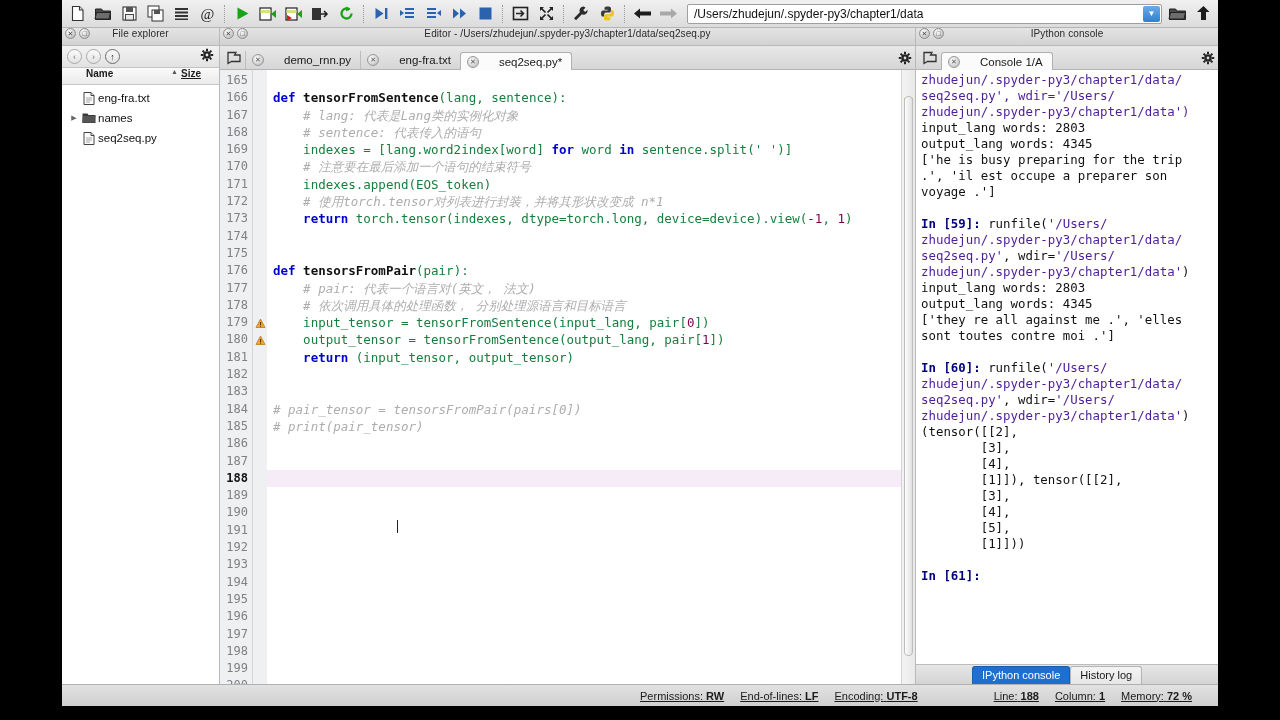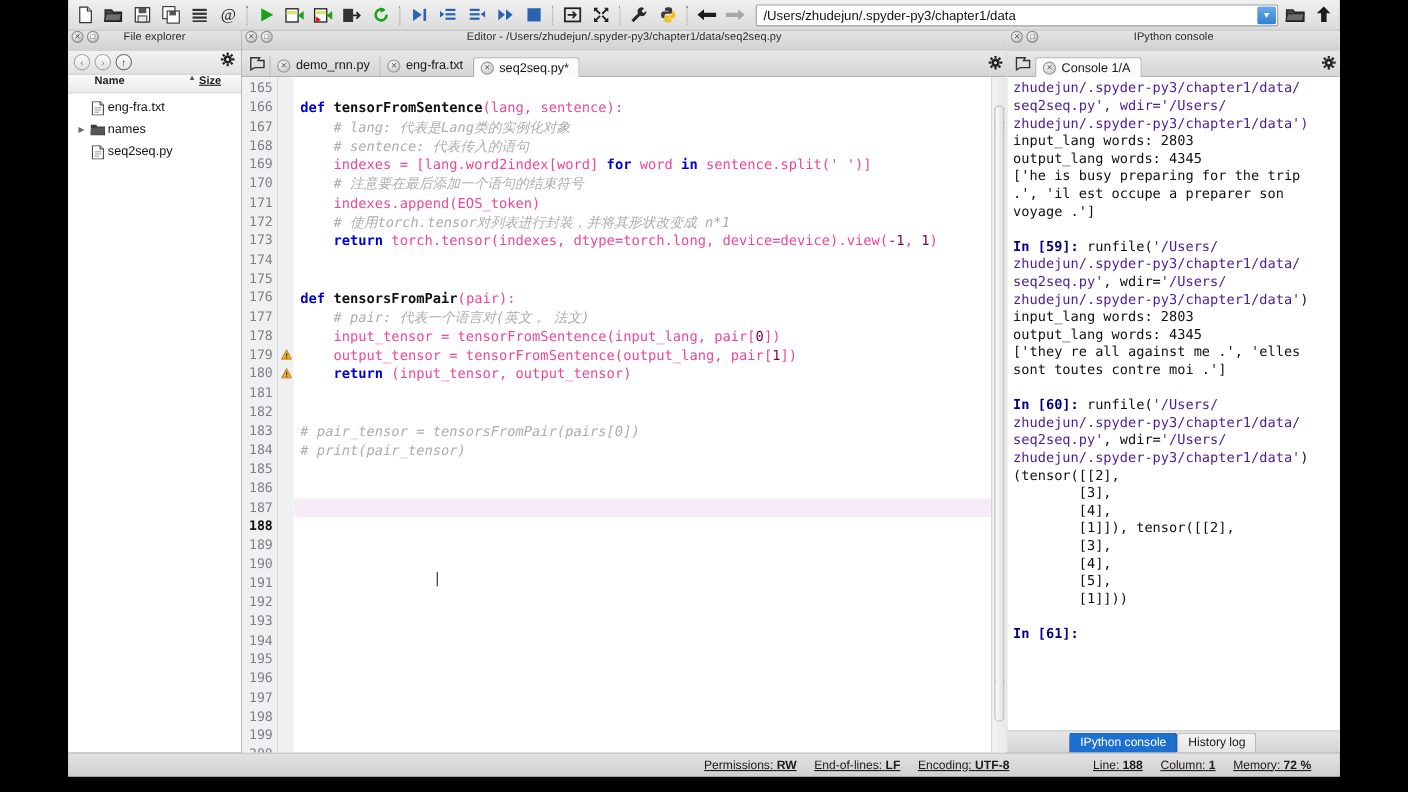--- a/index.html
+++ b/index.html
@@ -147,21 +147,21 @@
     flex: 0 0 24px;
     position: relative;
   }
   .browse-ico {
     width: 22px; height: 22px;
     display: flex; align-items: center; justify-content: center;
     cursor: pointer;
   }
   .tab {
     height: 18px;
-    display: flex; align-items: center; gap: 5px;
+    display: flex; align-items: center; gap: 20px;
     padding: 0 9px 0 6px;
     font-size: 11.5px; color: #181818;
     border-left: 1px solid #bdbdbd;
     cursor: pointer;
   }
   .tab.active {
     background: #fbfbfb;
     border: 1px solid #b0b0b0; border-bottom: none;
     border-radius: 3px 3px 0 0;
     margin-bottom: -1px;
@@ -204,21 +204,21 @@
   }
   .ln { text-align: right; padding-right: 4px; color: #7f8084; font-size: 12px; }
   .ln.cur { color: #111; font-weight: bold; }
   .cl { color: #111; padding-left: 6px; }
   .cl.cur { background: #f6ecf8; }
   .wn { text-align: center; font-size: 10px; color: #e8a33d; }
   .kw  { color: #0000d0; font-weight: bold; }
   .num { color: #7b0052; }
   .cm  { color: #adadad; font-style: italic; }
   .fn  { color: #111; font-weight: bold; }
-  .ind { color: #ec4899; }
+  .ind { color: #15803d; }
 
   .code-scroll {
     width: 14px;
     background: linear-gradient(90deg,#f3f3f3,#e9e9e9);
     border-left: 1px solid #d2d2d2;
     flex: 0 0 14px;
     position: relative;
   }
   .sc-thumb {
     position: absolute; left: 2px; width: 9px;
@@ -669,20 +669,21 @@
             <div class="cl"><span class="ind">    </span><span class="cm"># sentence: 代表传入的语句</span></div>
             <div class="cl"><span class="ind">    indexes = [lang.word2index[word] </span><span class="kw">for</span><span class="ind"> word </span><span class="kw">in</span><span class="ind"> sentence.split(' ')]</span></div>
             <div class="cl"><span class="ind">    </span><span class="cm"># 注意要在最后添加一个语句的结束符号</span></div>
             <div class="cl"><span class="ind">    indexes.append(EOS_token)</span></div>
             <div class="cl"><span class="ind">    </span><span class="cm"># 使用torch.tensor对列表进行封装，并将其形状改变成 n*1</span></div>
             <div class="cl"><span class="ind">    </span><span class="kw">return</span><span class="ind"> torch.tensor(indexes, dtype=torch.long, device=device).view(</span><span class="num">-1</span><span class="ind">, </span><span class="num">1</span><span class="ind">)</span></div>
             <div class="cl">&nbsp;</div>
             <div class="cl">&nbsp;</div>
             <div class="cl"><span class="kw">def</span><span class="ind"> </span><span class="fn">tensorsFromPair</span><span class="ind">(pair):</span></div>
             <div class="cl"><span class="ind">    </span><span class="cm"># pair: 代表一个语言对(英文， 法文)</span></div>
+            <div class="cl"><span class="ind">    </span><span class="cm"># 依次调用具体的处理函数， 分别处理源语言和目标语言</span></div>
             <div class="cl"><span class="ind">    input_tensor = tensorFromSentence(input_lang, pair[</span><span class="num">0</span><span class="ind">])</span></div>
             <div class="cl"><span class="ind">    output_tensor = tensorFromSentence(output_lang, pair[</span><span class="num">1</span><span class="ind">])</span></div>
             <div class="cl"><span class="ind">    </span><span class="kw">return</span><span class="ind"> (input_tensor, output_tensor)</span></div>
             <div class="cl">&nbsp;</div>
             <div class="cl">&nbsp;</div>
             <div class="cl"><span class="cm"># pair_tensor = tensorsFromPair(pairs[0])</span></div>
             <div class="cl"><span class="cm"># print(pair_tensor)</span></div>
             <div class="cl">&nbsp;</div>
             <div class="cl">&nbsp;</div>
             <div class="cl cur">&nbsp;</div>

